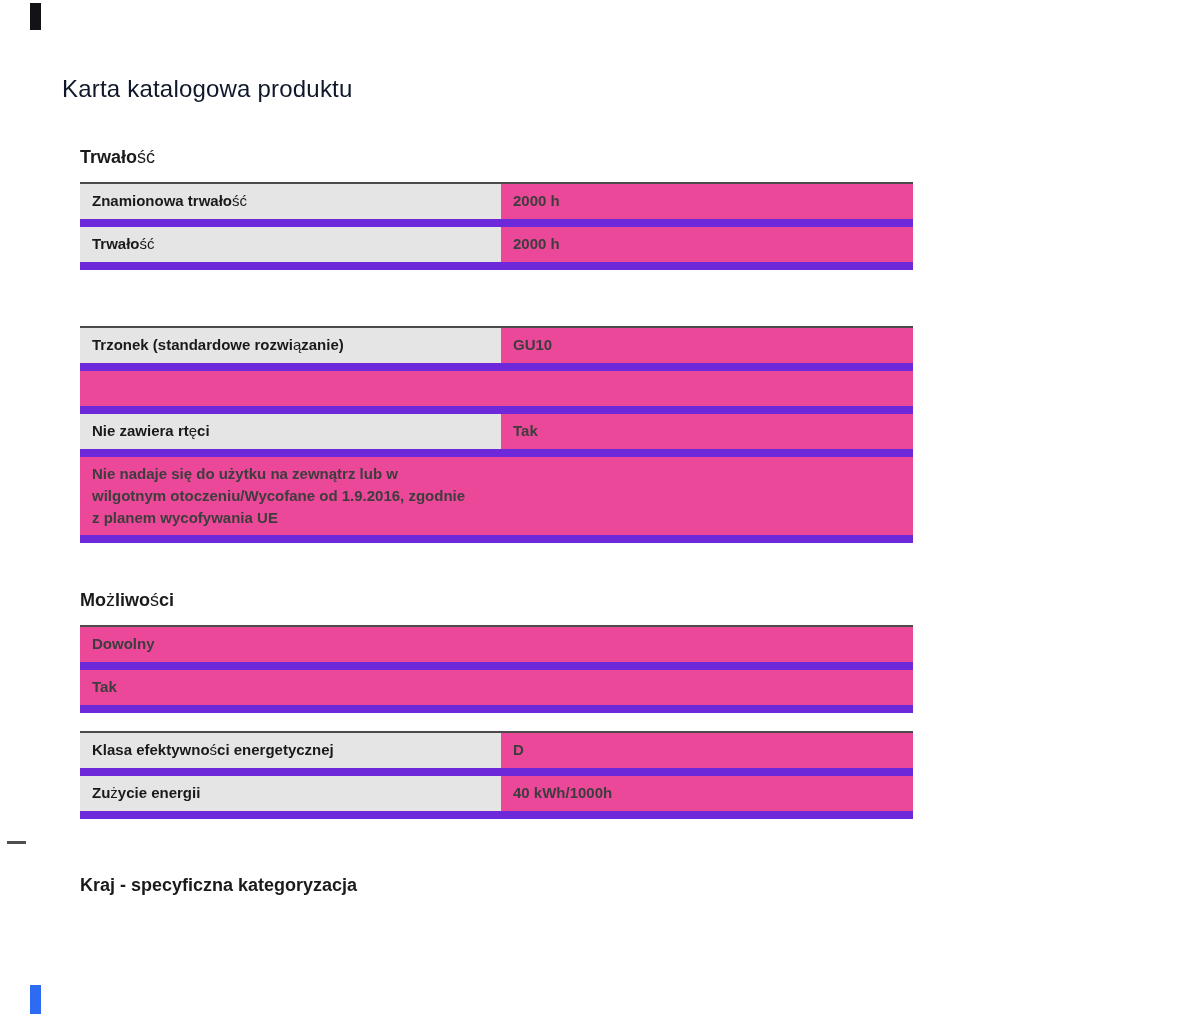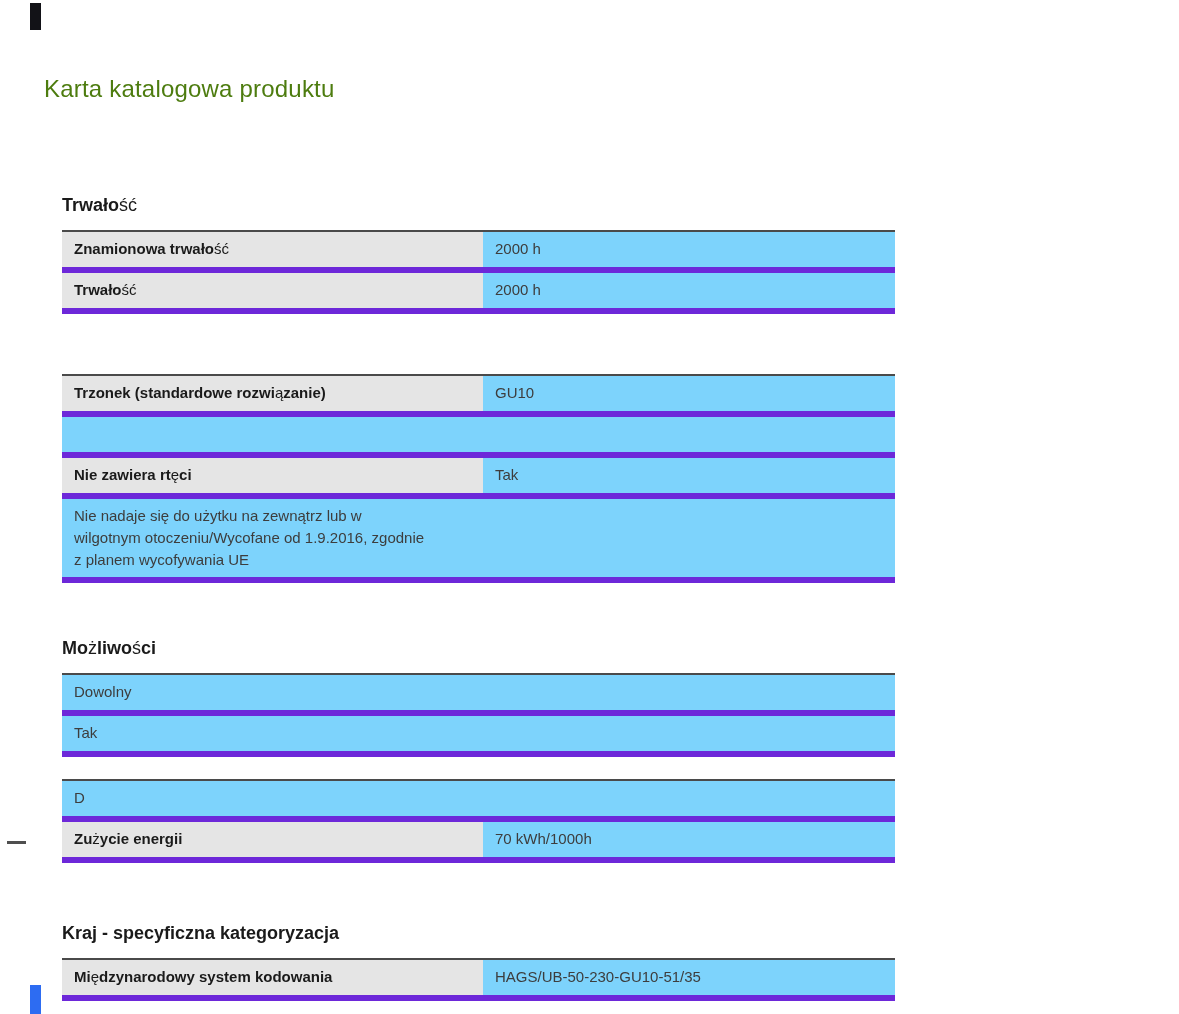--- a/index.html
+++ b/index.html
@@ -5,62 +5,62 @@
   html, body { margin: 0; padding: 0; }
   body {
     width: 1179px; height: 1014px;
     background: #ffffff;
     position: relative;
     overflow: hidden;
     font-family: "Liberation Sans", sans-serif;
   }
   .page-title {
     position: absolute;
-    left: 44px; top: 58px;
+    left: 62px; top: 58px;
     font-size: 24px; font-weight: 400;
-    color: #4d7c0f;
+    color: #0f172a;
     line-height: 29px;
     letter-spacing: 0.2px;
   }
-  .sec { position: absolute; left: 62px; width: 833px; margin-top: 48px; }
+  .sec { position: absolute; left: 80px; width: 833px; }
   .sec-s1 { top: 146px; }
   .sec-s2 { top: 326px; }
   .sec-s3 { top: 589px; }
   .sec-s4 { top: 731px; }
   .sec-s5 { top: 874px; }
   .sec-h {
     margin: 0 0 14px 0;
     font-size: 18px; font-weight: 700;
     color: #1a1a1a;
     line-height: 22px;
   }
   .spec-table {
     border-top: 2px solid #4a4a4a;
     width: 833px;
   }
   .spec-row {
     display: flex;
-    border-bottom: 6px solid #6d28d9;
+    border-bottom: 8px solid #6d28d9;
     min-height: 35px;
-    background: #7dd3fc;
+    background: #ec4899;
   }
   .cell-label {
     box-sizing: border-box;
     width: 421px;
     background: #e5e5e5;
     padding: 6px 14px 6px 12px;
     font-size: 15px; font-weight: 700;
     color: #1a1a1a;
     line-height: 22px;
   }
   .cell-value {
     box-sizing: border-box;
     flex: 1;
     padding: 6px 10px 6px 12px;
-    font-size: 15px; font-weight: 400;
+    font-size: 15px; font-weight: 700;
     color: #3d3d3d;
     line-height: 22px;
   }
   .cell-value .txt {
     display: inline-block;
     max-width: 382px;
     white-space: pre-line;
   }
   
   .lt { font-weight: 400; }
@@ -135,30 +135,25 @@
     </div>
     <div class="spec-row">
       <div class="cell-value"><span class="txt">Tak</span></div>
     </div>
   </div>
 </section>
 
 <section class="sec sec-s4">
   <div class="spec-table">
     <div class="spec-row">
+      <div class="cell-label">Klasa efektywno<span class="lt">ś</span>ci energetycznej</div>
       <div class="cell-value"><span class="txt">D</span></div>
     </div>
     <div class="spec-row">
       <div class="cell-label">Zu<span class="lt">ż</span>ycie energii</div>
-      <div class="cell-value"><span class="txt">70 kWh/1000h</span></div>
+      <div class="cell-value"><span class="txt">40 kWh/1000h</span></div>
     </div>
   </div>
 </section>
 
 <section class="sec sec-s5">
   <h2 class="sec-h">Kraj - specyficzna kategoryzacja</h2>
-  <div class="spec-table">
-    <div class="spec-row">
-      <div class="cell-label">Mi<span class="lt">ę</span>dzynarodowy system kodowania</div>
-      <div class="cell-value"><span class="txt">HAGS/UB-50-230-GU10-51/35</span></div>
-    </div>
-  </div>
 </section>
 
 </body></html>

